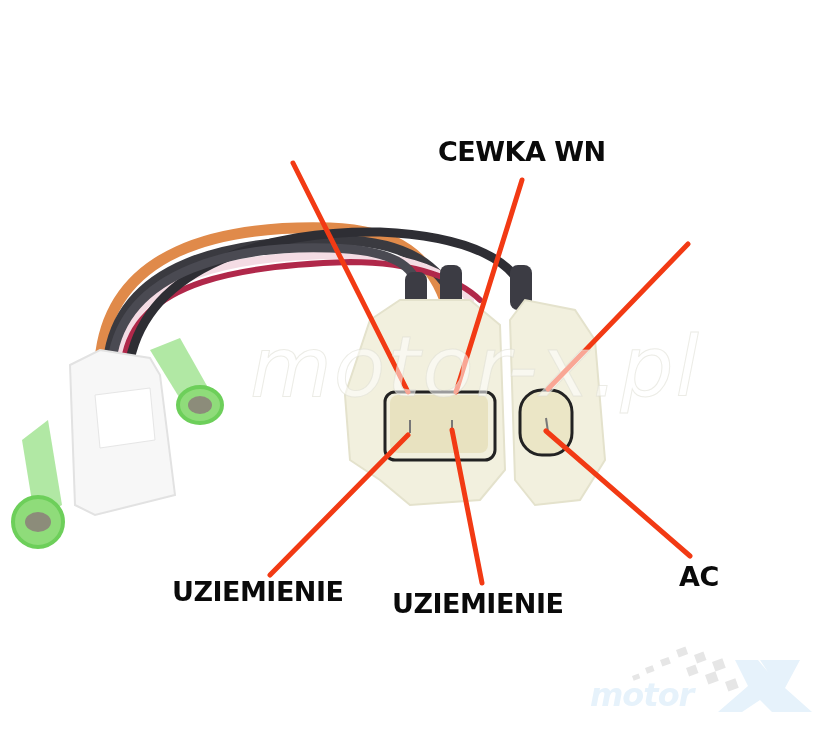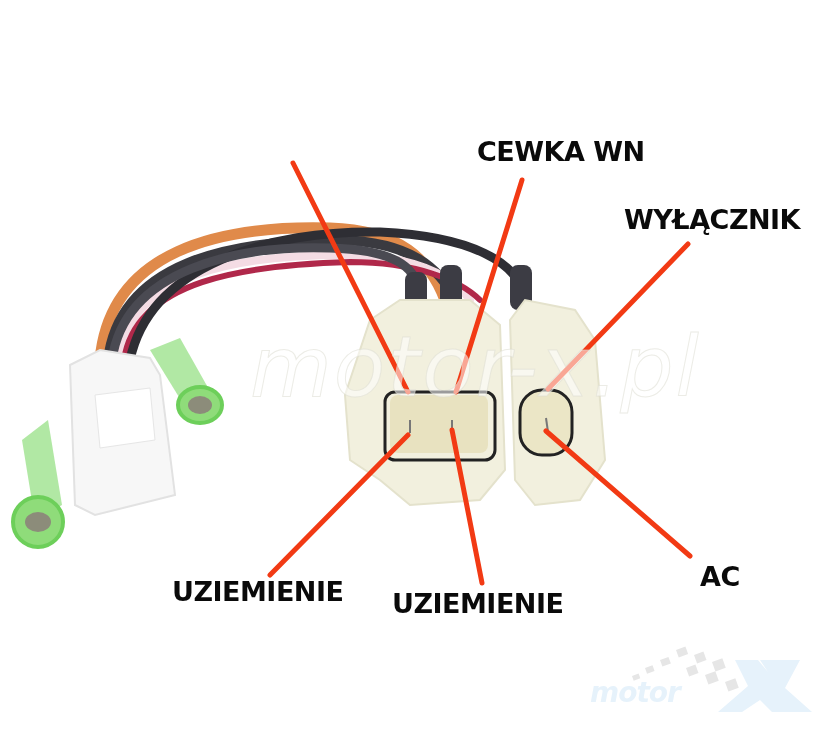--- a/index.html
+++ b/index.html
@@ -11,21 +11,21 @@
     font-weight: bold;
     color: #0a0a0a;
     font-size: 27px;
     letter-spacing: -0.5px;
     white-space: nowrap;
     line-height: 1;
   }
   .logo-text {
     position: absolute; left: 590px; top: 676px;
     font-family: "DejaVu Sans", sans-serif; font-style: italic; font-weight: bold;
-    font-size: 28px; color: #e6f2fb; letter-spacing: -1px;
+    font-size: 32px; color: #e6f2fb; letter-spacing: -1px;
   }
   .watermark {
     position: absolute; left: 250px; top: 318px;
     font-family: "DejaVu Sans", sans-serif; font-style: italic;
     font-size: 84px; color: rgba(255,255,255,0.55);
     -webkit-text-stroke: 1px rgba(220,220,210,0.55);
     letter-spacing: 2px;
     text-align: center;
   }
 </style>
@@ -97,20 +97,19 @@
       <rect x="645" y="668" width="8" height="6" transform="rotate(-20 645 668)"></rect>
       <rect x="632" y="676" width="7" height="5" transform="rotate(-20 632 676)"></rect>
     </g>
     <g fill="#e6f2fb">
       <path d="M760,660 L800,660 L785,688 L812,712 L772,712 L760,700 L742,712 L718,712 L748,686 L735,660 L758,660 L768,672 Z"></path>
     </g>
   </svg>
 
   <div class="watermark">motor-x.pl</div>
 
-  <div class="label" style="left:438px; top:138px;margin-left:39px;">CEWKA WN</div>
-  <div class="label" style="left:624px; top:206px;">WYŁĄCZNIK</div>
+  <div class="label" style="left:438px; top:138px;">CEWKA WN</div>
   <div class="label" style="left:172px; top:578px;">UZIEMIENIE</div>
   <div class="label" style="left:392px; top:590px;">UZIEMIENIE</div>
-  <div class="label" style="left:700px; top:563px;">AC</div>
+  <div class="label" style="left:679px; top:563px;">AC</div>
 
   <div class="logo-text">motor</div>
 </div>
 
 </body></html>

